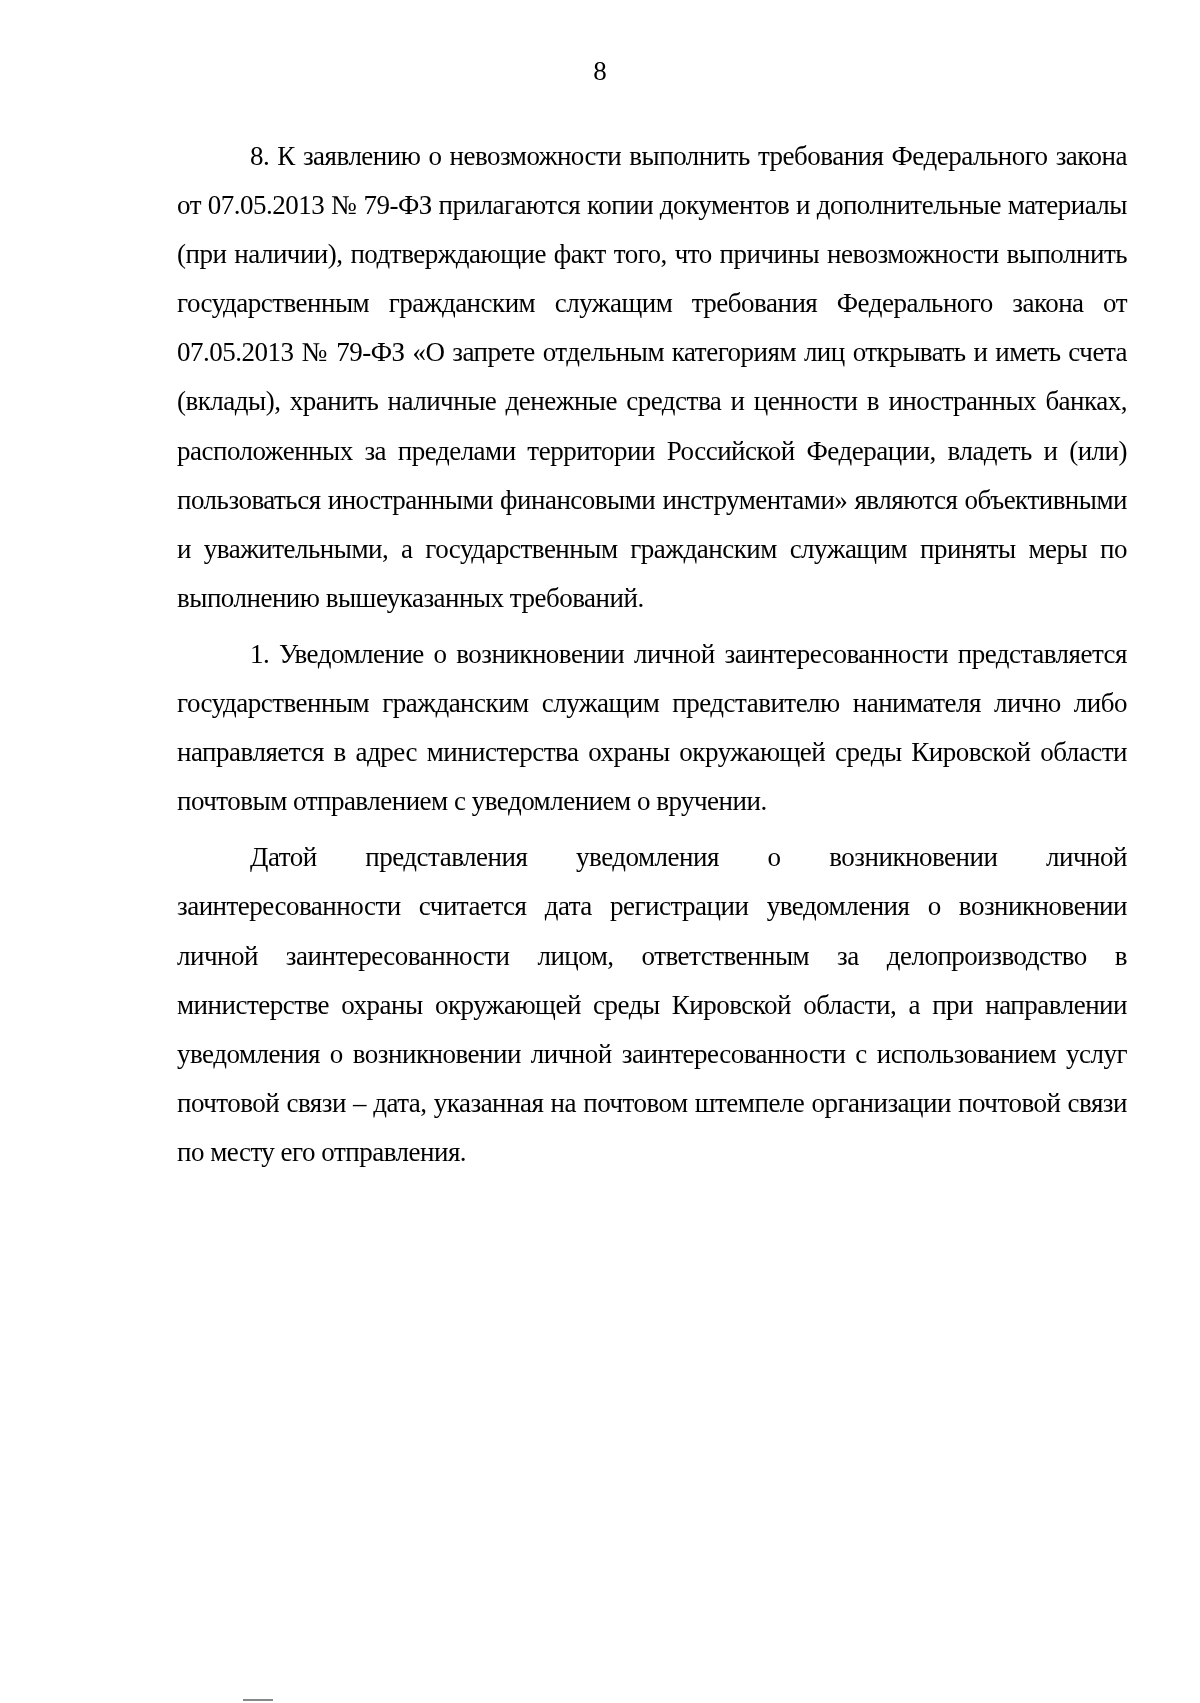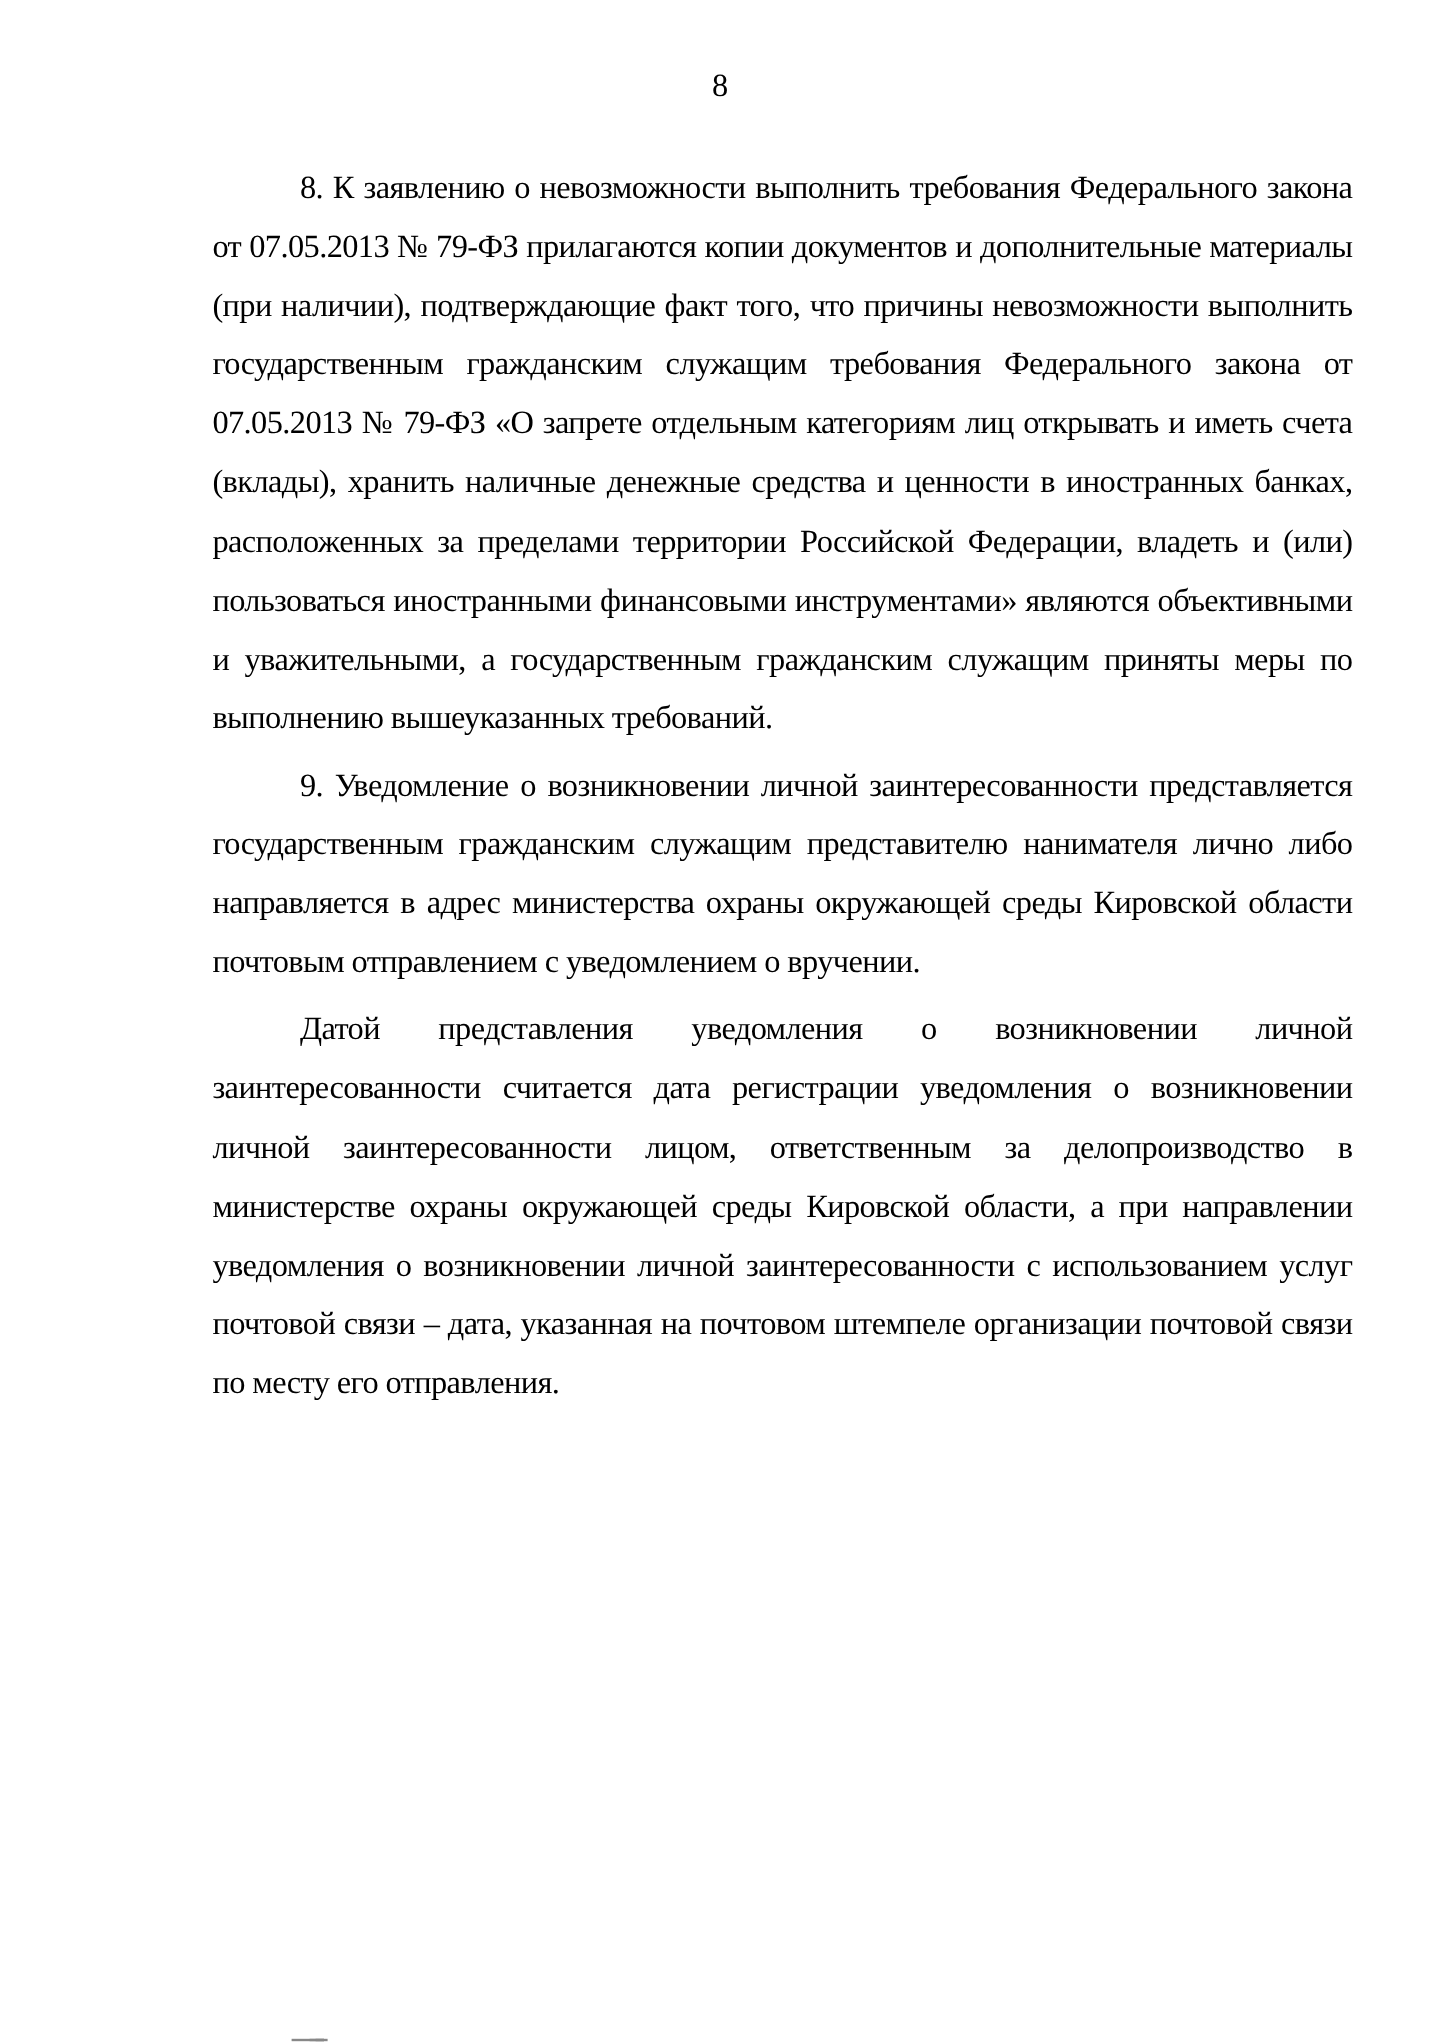--- a/index.html
+++ b/index.html
@@ -15,21 +15,21 @@
   .scan-mark { position: absolute; top: 1699px; height: 2px; background: #888; }
 </style>
 </head>
 <body>
 
 <div class="page-number">8</div>
 
 <div class="body-text">
   <p class="para indent">8. К заявлению о невозможности выполнить требования Федерального закона от 07.05.2013 № 79-ФЗ прилагаются копии документов и дополнительные материалы (при наличии), подтверждающие факт того, что причины невозможности выполнить государственным гражданским служащим требования Федерального закона от 07.05.2013 № 79-ФЗ «О запрете отдельным категориям лиц открывать и иметь счета (вклады), хранить наличные денежные средства и ценности в иностранных банках, расположенных за пределами территории Российской Федерации, владеть и (или) пользоваться иностранными финансовыми инструментами» являются объективными и уважительными, а государственным гражданским служащим приняты меры по выполнению вышеуказанных требований.</p>
   <div class="gap"></div>
-  <p class="para indent">9. Уведомление о возникновении личной заинтересованности представляется государственным гражданским служащим представителю нанимателя лично либо направляется в адрес министерства охраны окружающей среды Кировской области почтовым отправлением с уведомлением о вручении.</p>
+  <p class="para indent">1. Уведомление о возникновении личной заинтересованности представляется государственным гражданским служащим представителю нанимателя лично либо направляется в адрес министерства охраны окружающей среды Кировской области почтовым отправлением с уведомлением о вручении.</p>
   <div class="gap"></div>
   <p class="para indent">Датой представления уведомления о возникновении личной заинтересованности считается дата регистрации уведомления о возникновении личной заинтересованности лицом, ответственным за делопроизводство в министерстве охраны окружающей среды Кировской области, а при направлении уведомления о возникновении личной заинтересованности с использованием услуг почтовой связи – дата, указанная на почтовом штемпеле организации почтовой связи по месту его отправления.</p>
   <div class="gap"></div>
 </div>
 
 <div class="scan-mark" style="left:243px;width:30px;"></div>
 <div class="scan-mark" style="left:258px;width:12px;"></div>
 <div class="scan-mark" style="left:263px;width:7px;"></div>
 
 </body></html>

